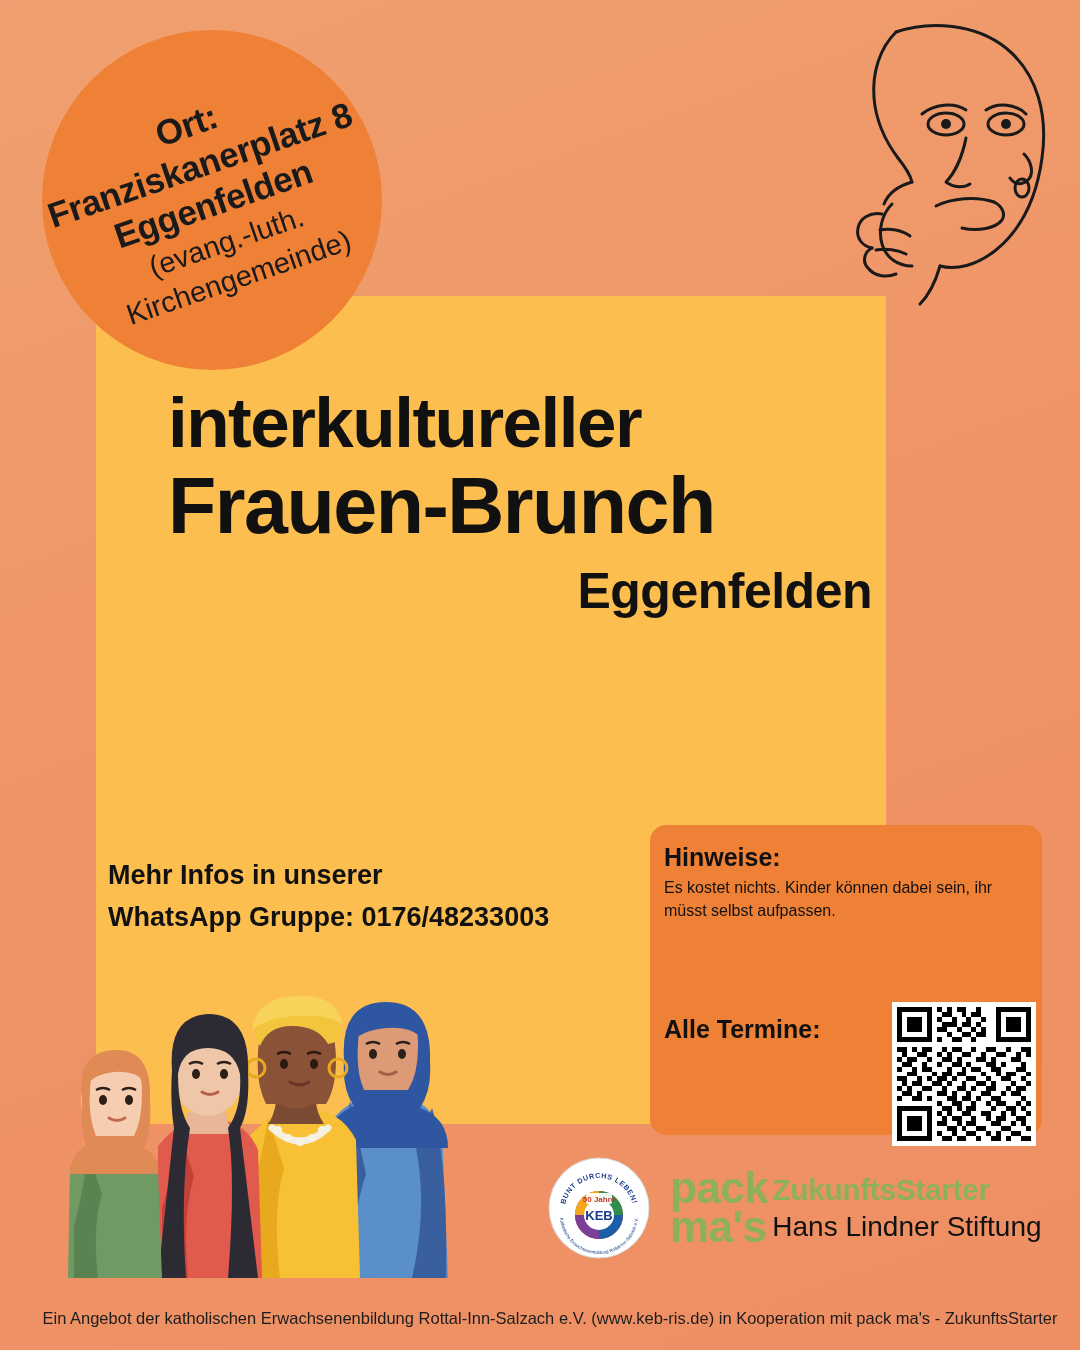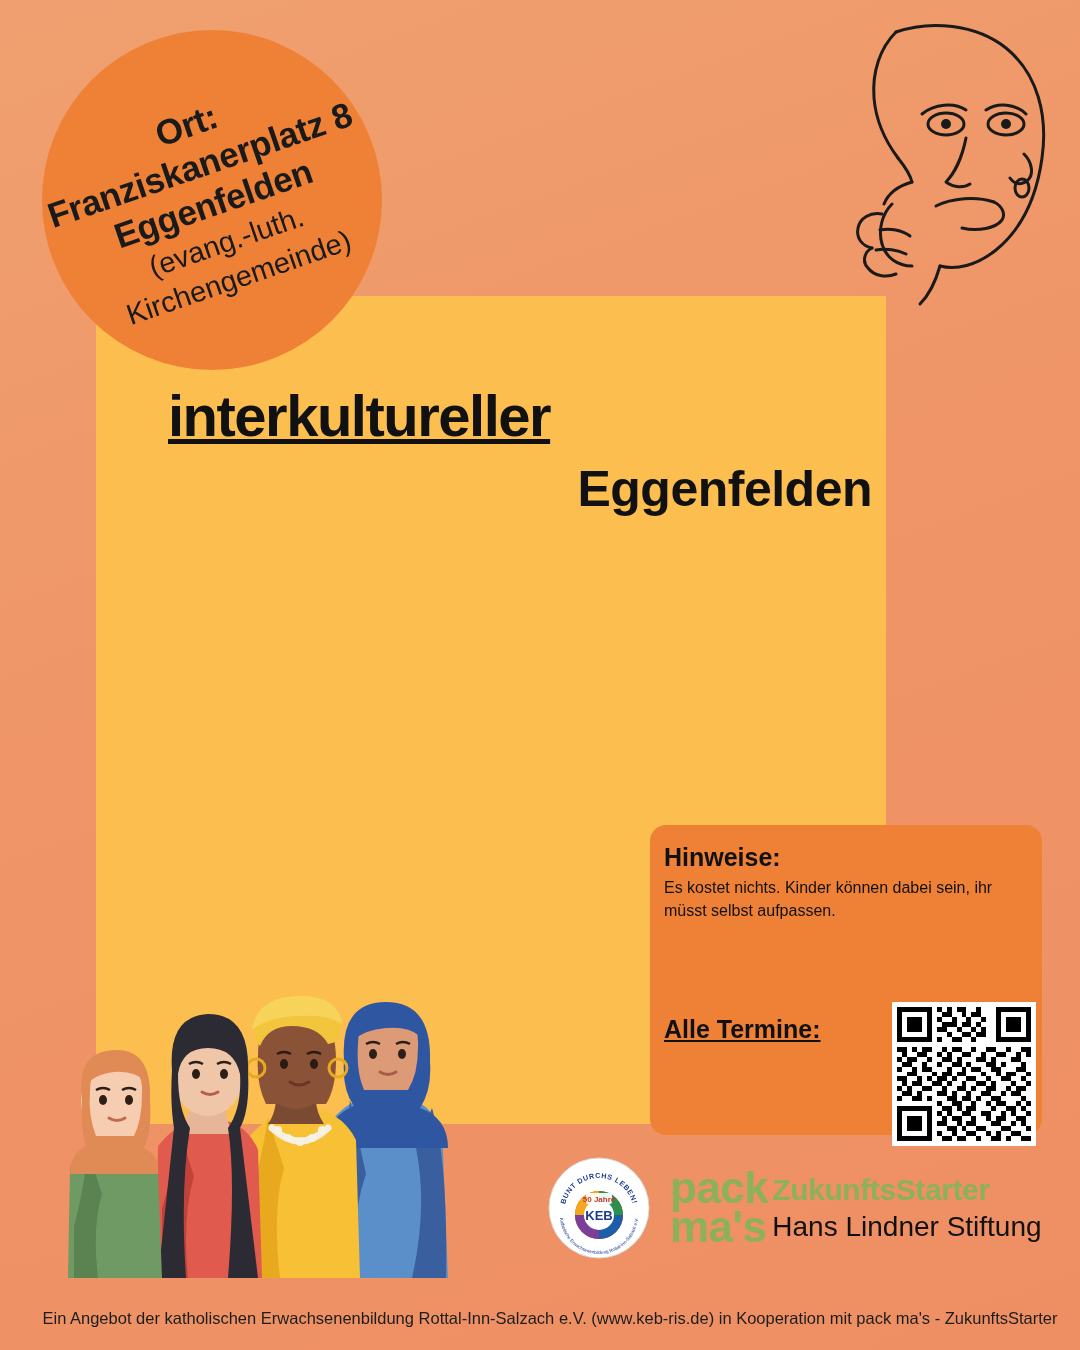--- a/index.html
+++ b/index.html
@@ -81,26 +81,25 @@
   }
 
   .title-block {
     position: absolute;
     left: 168px;
     top: 386px;
     width: 800px;
     z-index: 4;
   }
   .title-l1 {
-    font-size: 58px;
+    font-size: 71px;
     font-weight: bold;
     color: #111;
     line-height: 1.03;
     letter-spacing: -1.5px;
-    text-decoration: underline;
   }
   .title-l2 {
     font-size: 79px;
     font-weight: bold;
     color: #111;
     line-height: 1.08;
     letter-spacing: -1.5px;
     margin-top: 4px;
   }
   .title-l3 {
@@ -164,21 +163,20 @@
     line-height: 1.42;
     color: #111;
   }
   .hint-dates {
     position: absolute;
     left: 14px;
     top: 190px;
     font-size: 25px;
     font-weight: bold;
     color: #111;
-    text-decoration: underline;
   }
 
   
   .qr {
     position: absolute;
     left: 892px;
     top: 1002px;
     width: 144px;
     height: 144px;
     background: #fff;
@@ -296,24 +294,29 @@
       <div class="loc-line1">Eggenfelden</div>
       <div class="loc-line2">(evang.-luth.</div>
       <div class="loc-line2">Kirchengemeinde)</div>
     </div>
   </div>
 
   <div class="panel"></div>
 
   <div class="title-block">
     <div class="title-l1">interkultureller</div>
+    <div class="title-l2">Frauen-Brunch</div>
     <div class="title-l3">Eggenfelden</div>
   </div>
 
 
+  <div class="infos">
+    <div>Mehr Infos in unserer</div>
+    <div>WhatsApp Gruppe: 0176/48233003</div>
+  </div>
 
   <div class="hint-box">
     <div class="hint-title">Hinweise:</div>
     <div class="hint-text">Es kostet nichts. Kinder können dabei sein, ihr müsst selbst aufpassen.</div>
     <div class="hint-dates">Alle Termine:</div>
   </div>
 
   <div class="qr">
     <svg width="144" height="144" viewBox="0 0 29 29" shape-rendering="crispEdges">
       <rect width="29" height="29" fill="#ffffff"></rect>

